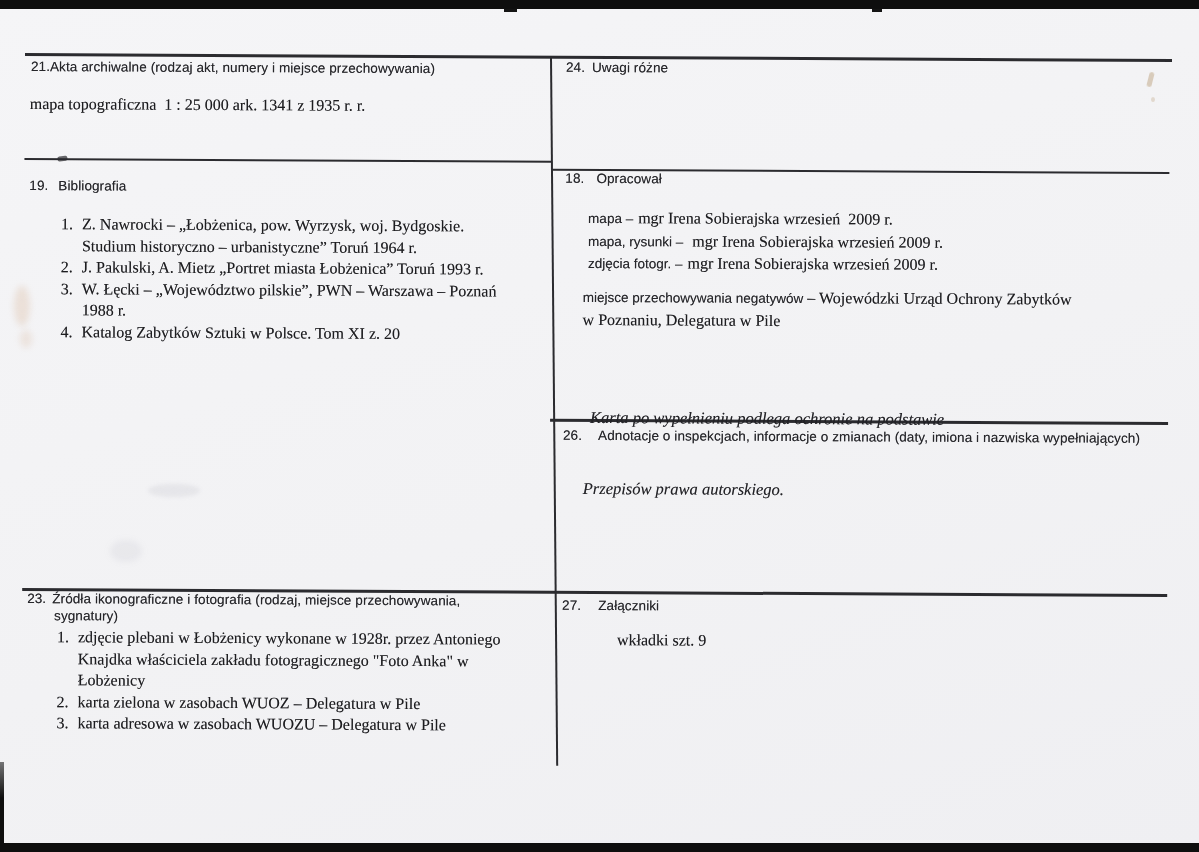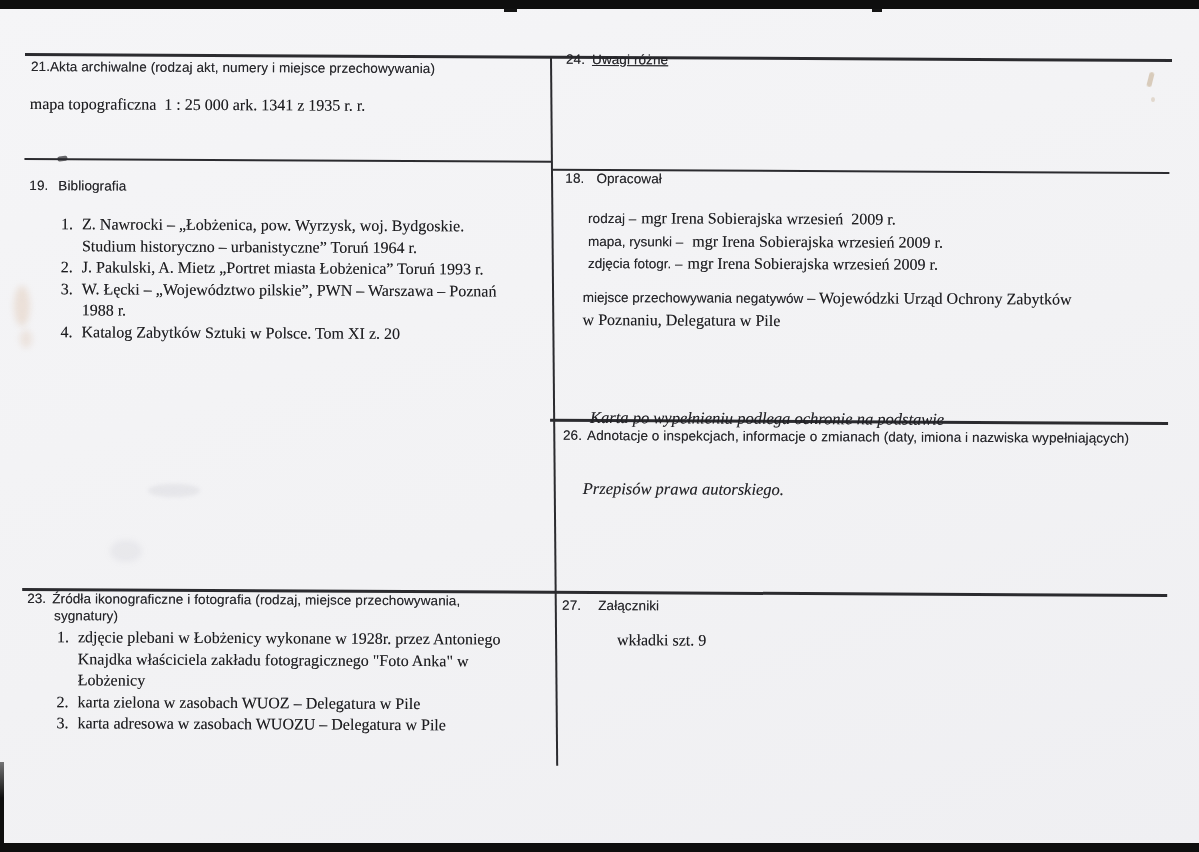--- a/index.html
+++ b/index.html
@@ -143,38 +143,38 @@
       </div>
     </div>
     <div class="li">
       <span class="num">3.</span>
       <div class="lines">
         <div>karta adresowa w zasobach WUOZU – Delegatura w Pile</div>
       </div>
     </div>
   </div>
 
-  <div class="abs heading" style="left:566px;top:48px;text-decoration:underline;"><span class="secnum" style="margin-right:7px;">24.</span><span>Uwagi różne</span></div>
+  <div class="abs heading" style="left:566px;top:56px;"><span class="secnum" style="margin-right:7px;">24.</span><span>Uwagi różne</span></div>
 
   <div class="abs heading" style="left:566px;top:167px;"><span class="secnum" style="margin-right:12px;">18.</span><span>Opracował</span></div>
 
   <div class="abs rows" style="left:589px;top:204px;">
-    <div class="row"><span class="rlab">rodzaj –</span><span class="rval">mgr Irena Sobierajska wrzesień  2009 r.</span></div>
+    <div class="row"><span class="rlab">mapa –</span><span class="rval">mgr Irena Sobierajska wrzesień  2009 r.</span></div>
     <div class="row"><span class="rlab">mapa, rysunki –</span><span class="rval"> mgr Irena Sobierajska wrzesień 2009 r.</span></div>
     <div class="row"><span class="rlab">zdjęcia fotogr. –</span><span class="rval">mgr Irena Sobierajska wrzesień 2009 r.</span></div>
   </div>
 
   <div class="abs neg" style="left:584px;top:283px;">
     <div class="row"><span class="rlab">miejsce przechowywania negatywów</span><span class="rval">– Wojewódzki Urząd Ochrony Zabytków</span></div>
     <div class="cont">w Poznaniu, Delegatura w Pile</div>
   </div>
 
   <div class="abs note" style="left:585px;top:356px;">
     <div class="l1">Karta po wypełnieniu podlega ochronie na podstawie</div>
     <div>Przepisów prawa autorskiego.</div>
   </div>
 
-  <div class="abs heading" style="left:565px;top:424px;"><span class="secnum" style="margin-right:5px;">26.</span><span>Adnotacje o inspekcjach, informacje o zmianach (daty, imiona i nazwiska wypełniających)</span></div>
+  <div class="abs heading" style="left:565px;top:424px;"><span class="secnum" style="margin-right:16px;">26.</span><span>Adnotacje o inspekcjach, informacje o zmianach (daty, imiona i nazwiska wypełniających)</span></div>
 
   <div class="abs heading" style="left:565px;top:594px;"><span class="secnum" style="margin-right:17px;">27.</span><span>Załączniki</span></div>
   <div class="abs body-serif serif" style="left:620px;top:628px;">wkładki szt. 9</div>
 
 </div>
 
 </body></html>

